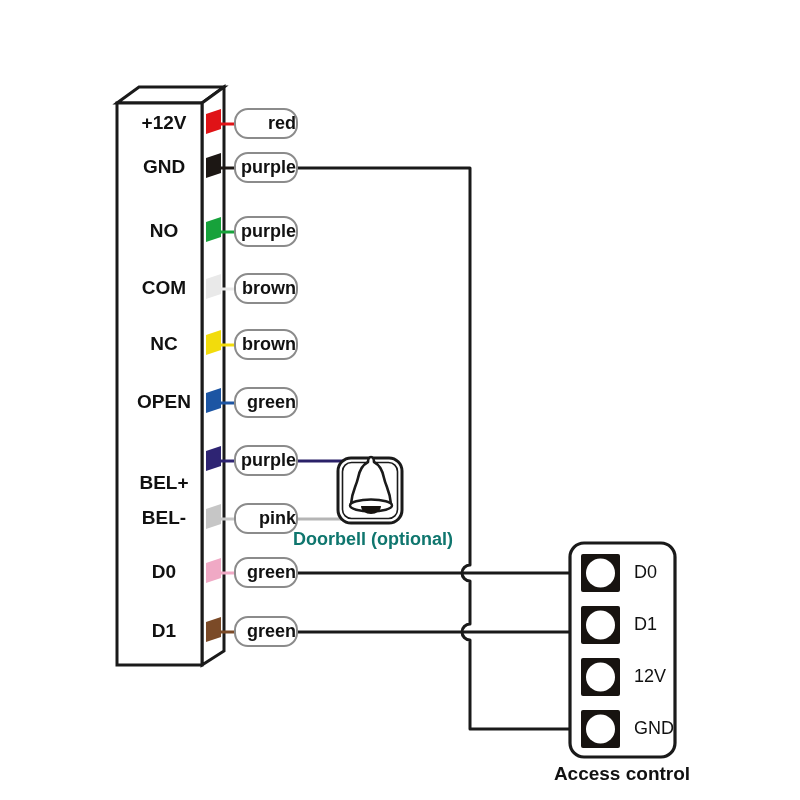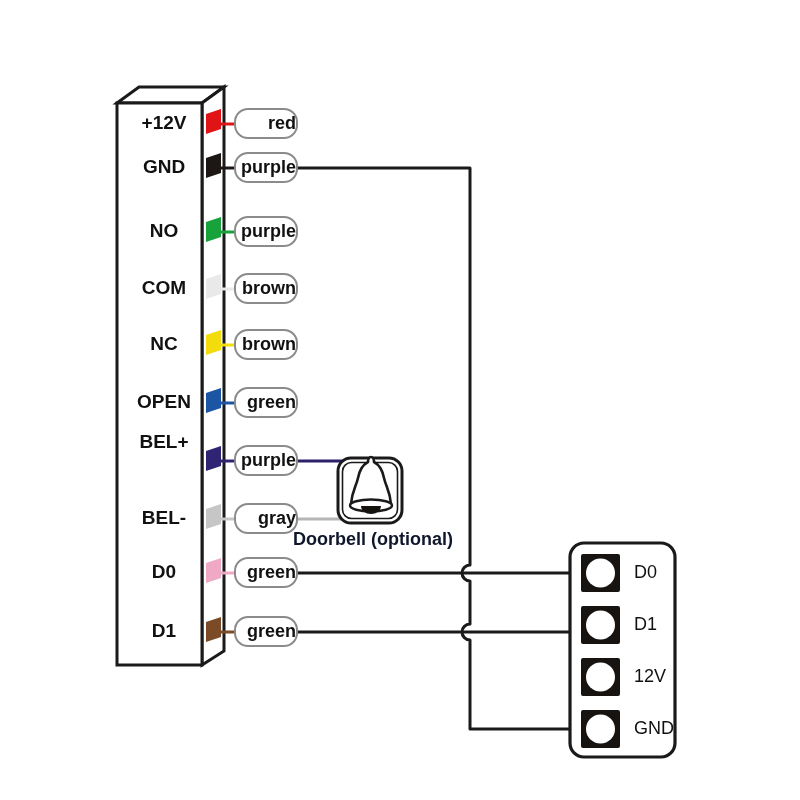--- a/index.html
+++ b/index.html
@@ -18,21 +18,21 @@
     font-size:19px;font-weight:700;color:#111;
   }
   .wire-badge{
     left:234px;width:64px;height:31px;box-sizing:border-box;
     border:2.5px solid #8b8b8b;border-radius:14px;background:#fff;
     text-align:right;line-height:26px;
     font-size:18px;font-weight:700;color:#111;
   }
   .doorbell-caption{
     left:290px;top:529px;width:166px;text-align:center;
-    font-size:18px;font-weight:700;color:#0f172a;white-space:nowrap;
+    font-size:18px;font-weight:700;color:#0f766e;white-space:nowrap;
   }
   .ac-label{
     left:634px;width:50px;text-align:left;
     font-size:18px;font-weight:400;color:#111;
   }
   .ac-caption{
     left:552px;top:763px;width:140px;text-align:center;
     font-size:19px;font-weight:700;color:#111;white-space:nowrap;
   }
 </style>
@@ -104,36 +104,37 @@
     </g>
   </svg>
 
 
   <div class="abs term-label" style="top:112px">+12V</div>
   <div class="abs term-label" style="top:156px">GND</div>
   <div class="abs term-label" style="top:220px">NO</div>
   <div class="abs term-label" style="top:277px">COM</div>
   <div class="abs term-label" style="top:333px">NC</div>
   <div class="abs term-label" style="top:391px">OPEN</div>
-  <div class="abs term-label" style="top:431px">BEL+</div>
+  <div class="abs term-label" style="top:472px">BEL+</div>
   <div class="abs term-label" style="top:507px">BEL-</div>
   <div class="abs term-label" style="top:561px">D0</div>
   <div class="abs term-label" style="top:620px">D1</div>
 
   <div class="abs wire-badge" style="top:108px">red</div>
   <div class="abs wire-badge" style="top:152px">purple</div>
   <div class="abs wire-badge" style="top:216px">purple</div>
   <div class="abs wire-badge" style="top:273px">brown</div>
   <div class="abs wire-badge" style="top:329px">brown</div>
   <div class="abs wire-badge" style="top:387px">green</div>
   <div class="abs wire-badge" style="top:445px">purple</div>
-  <div class="abs wire-badge" style="top:503px">gray</div>
+  <div class="abs wire-badge" style="top:503px">pink</div>
   <div class="abs wire-badge" style="top:557px">green</div>
   <div class="abs wire-badge" style="top:616px">green</div>
 
   <div class="abs doorbell-caption">Doorbell (optional)</div>
 
   <div class="abs ac-label" style="top:562px">D0</div>
   <div class="abs ac-label" style="top:614px">D1</div>
   <div class="abs ac-label" style="top:666px">12V</div>
   <div class="abs ac-label" style="top:718px">GND</div>
+  <div class="abs ac-caption">Access control</div>
 
 </div>
 
 </body></html>

